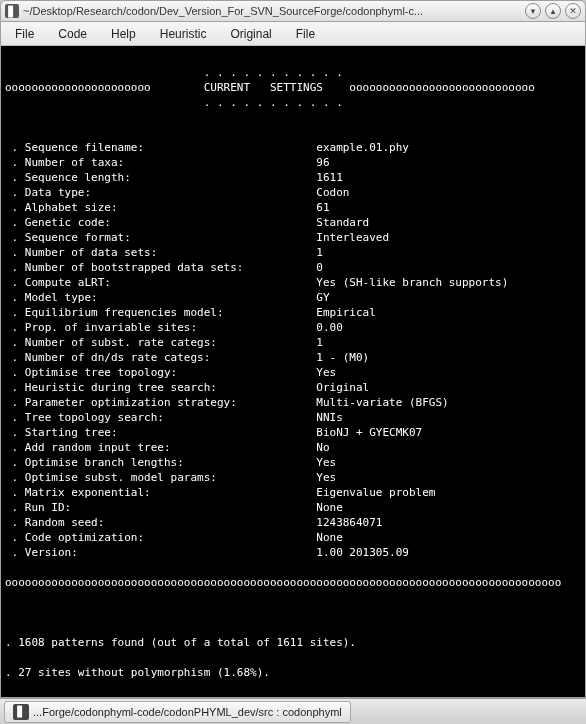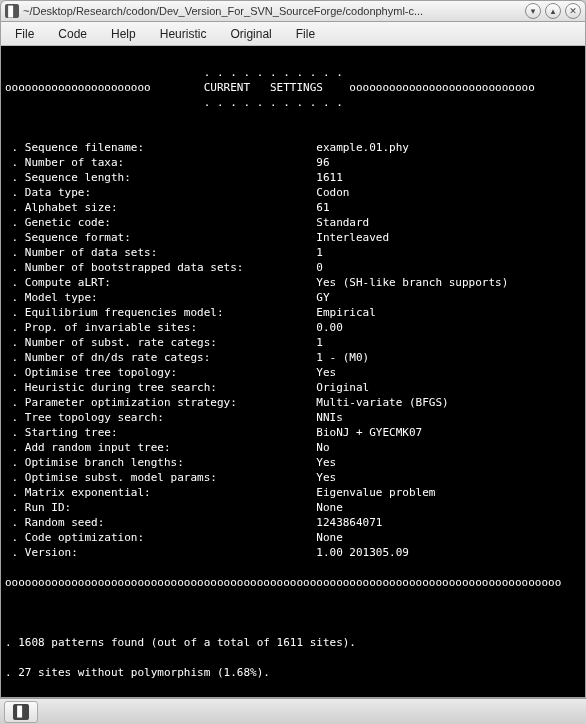--- a/index.html
+++ b/index.html
@@ -145,14 +145,15 @@
 . 1608 patterns found (out of a total of 1611 sites).
 
 . 27 sites without polymorphism (1.68%).
 
 </div>
 </div>
 
 <div class="taskbar">
   <div class="task-item">
     <span class="task-icon">▋</span>
+    <span>...Forge/codonphyml-code/codonPHYML_dev/src : codonphyml</span>
   </div>
 </div>
 
 </body></html>

